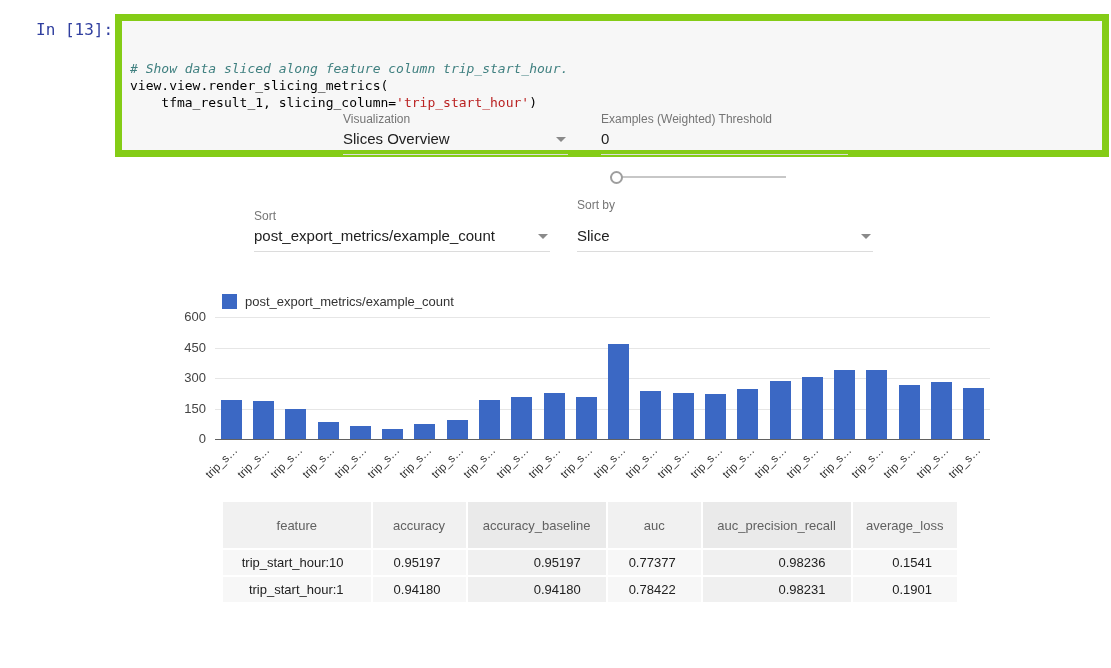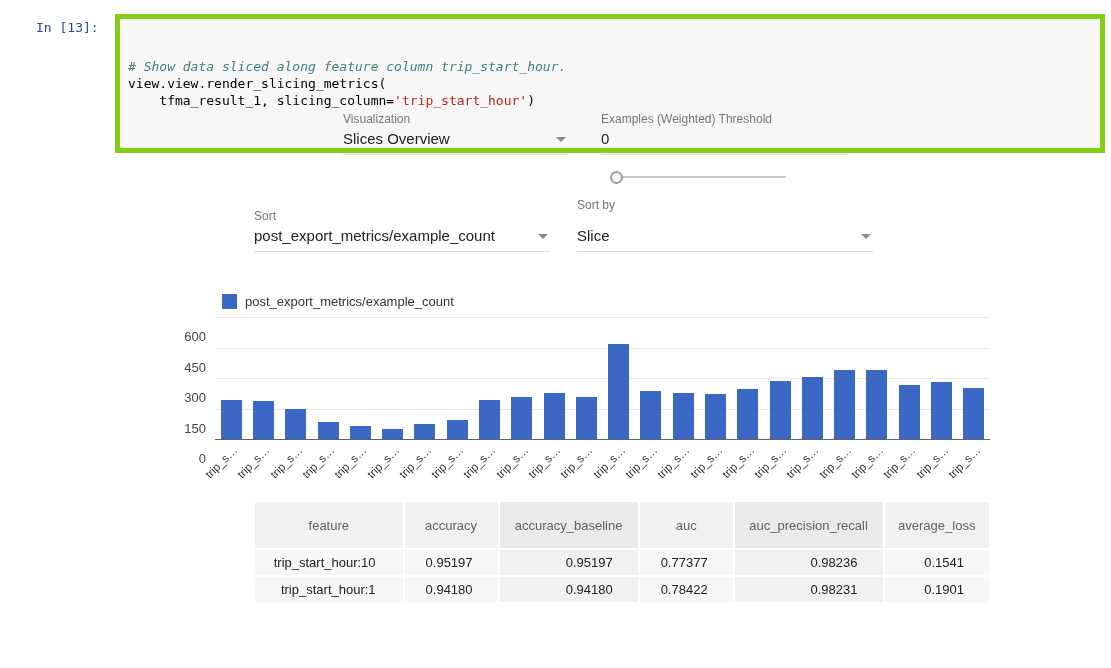--- a/index.html
+++ b/index.html
@@ -4,25 +4,25 @@
 <style>
   html,body { margin:0; padding:0; background:#fff; }
   .canvas {
     position:relative; width:1111px; height:668px; background:#fff;
     font-family:"Liberation Sans", sans-serif; overflow:hidden;
   }
 
   
   .prompt {
     position:absolute; left:36px; top:20px;
-    font-family:"DejaVu Sans Mono", monospace; font-size:13px; color:#303F9F;
+    font-family:"DejaVu Sans Mono", monospace; font-size:16px; color:#303F9F;
   }
   .codecell {
     position:absolute; left:115px; top:14px; width:964px;
-    border:5px solid #84cc16; background:#f7f7f7;
+    border:7px solid #84cc16; background:#f7f7f7;
     padding:5px 8px;
     font-family:"DejaVu Sans Mono", monospace; font-size:13px; line-height:17px;
     white-space:pre; color:#000; cursor:text;
   }
   .tok-comment { color:#408080; font-style:italic; }
   .tok-string  { color:#BA2121; }
   .tok-plain   { color:#000; }
 
   
   .ctl-label { position:absolute; font-size:12px; color:#757575; }
@@ -43,34 +43,34 @@
   .slider-thumb {
     position:absolute; left:610px; top:171px; width:9px; height:9px;
     background:#fff; border:2px solid #9e9e9e; border-radius:50%; cursor:grab;
   }
 
   
   .legend { position:absolute; left:222px; top:292px; height:16px; }
   .legend-swatch { display:inline-block; width:15px; height:15px; vertical-align:middle; }
   .legend-label { font-size:13px; color:#333; margin-left:8px; vertical-align:middle; }
   .y-axis { position:absolute; left:148px; top:317px; width:58px; height:135px; }
-  .ytick { position:absolute; width:100%; text-align:right; font-size:13px; color:#444;margin-top:20px; }
+  .ytick { position:absolute; width:100%; text-align:right; font-size:13px; color:#444; }
   .plot { position:absolute; left:215px; top:317px; width:775px; height:122px; }
   .gridline { position:absolute; left:0; width:100%; height:1px; background:#e6e6e6; }
   .baseline { background:#616161; z-index:2; }
   .bar { position:absolute; bottom:0; }
   .x-axis { position:absolute; left:215px; top:441px; width:775px; height:42px; }
   .xtick {
     position:absolute; top:3px; width:100px; text-align:right;
     font-size:11.5px; color:#333; white-space:nowrap;
     transform:rotate(-45deg); transform-origin:100% 0;
   }
 
   
-  .metrics-wrap { position:absolute; left:253px; top:500px; width:738px; height:168px; overflow:hidden; }
+  .metrics-wrap { position:absolute; left:221px; top:500px; width:738px; height:168px; overflow:hidden; }
   table.metrics { border-collapse:separate; border-spacing:2px; table-layout:fixed; font-size:13px; }
   table.metrics th {
     background:#f1f1f1; color:#616161; font-weight:400;
     height:46px; text-align:center; padding:0 4px;
   }
   table.metrics th.shade { background:#eaeaea; }
   table.metrics td {
     background:#f7f7f7; color:#212121; height:25px;
     text-align:right; padding:0 25px 0 4px;
   }

